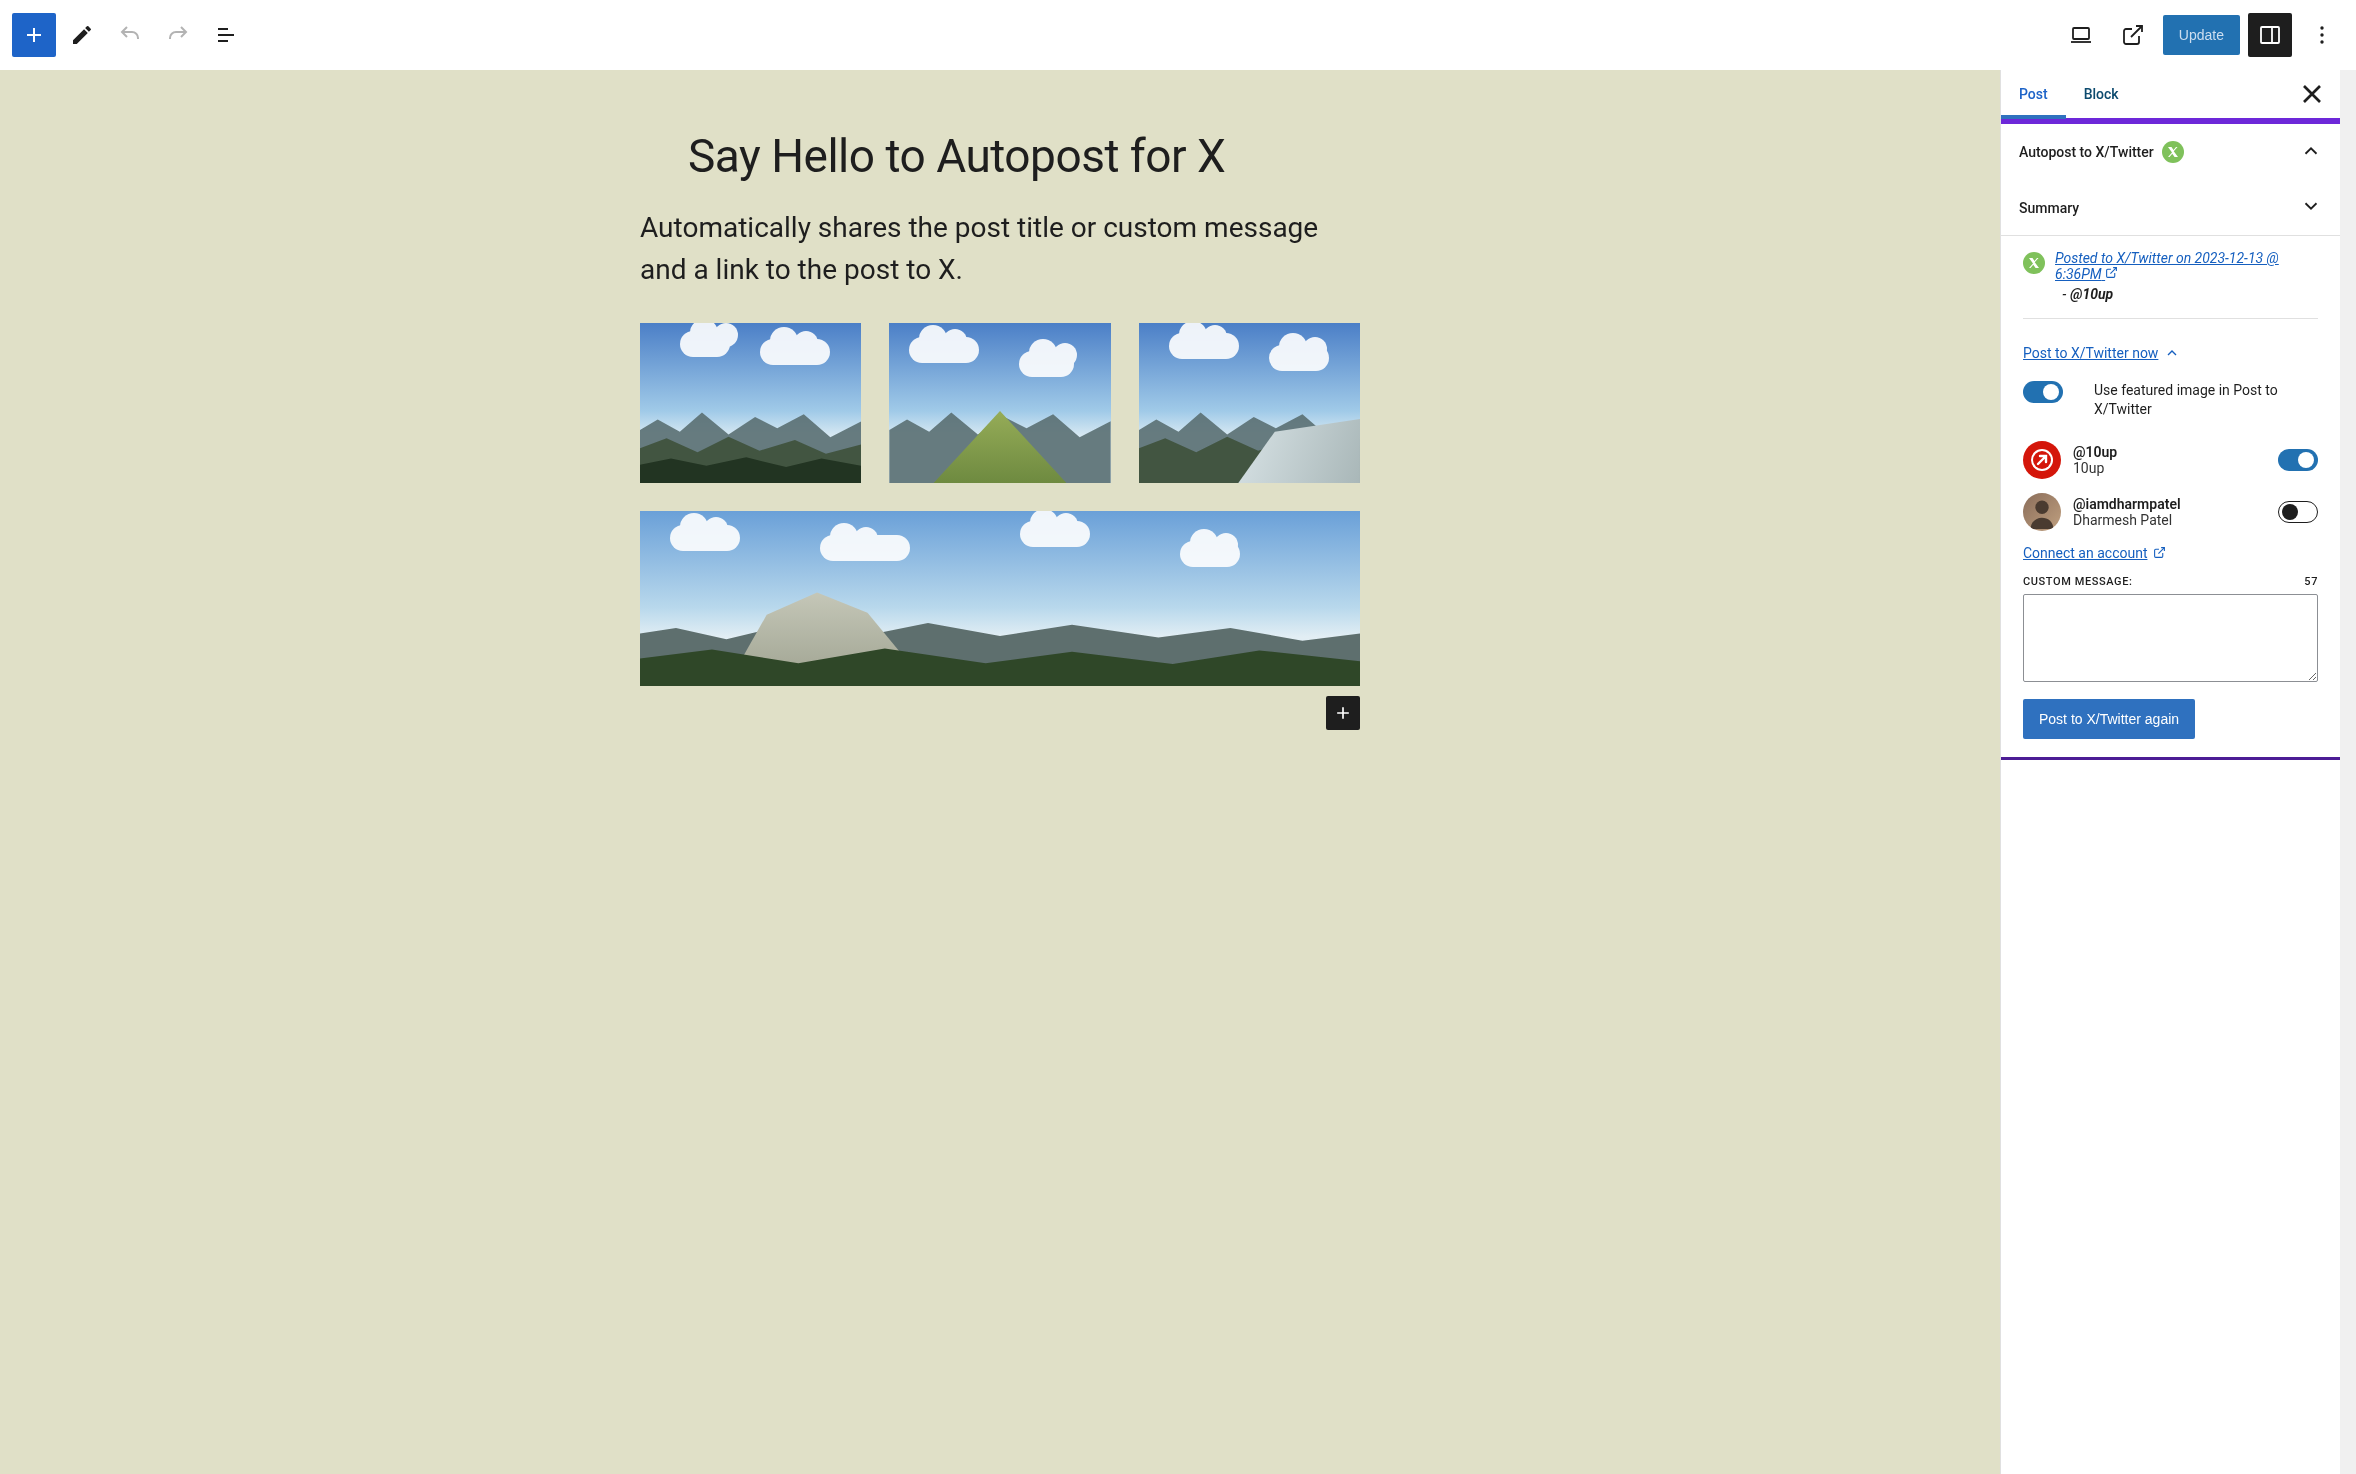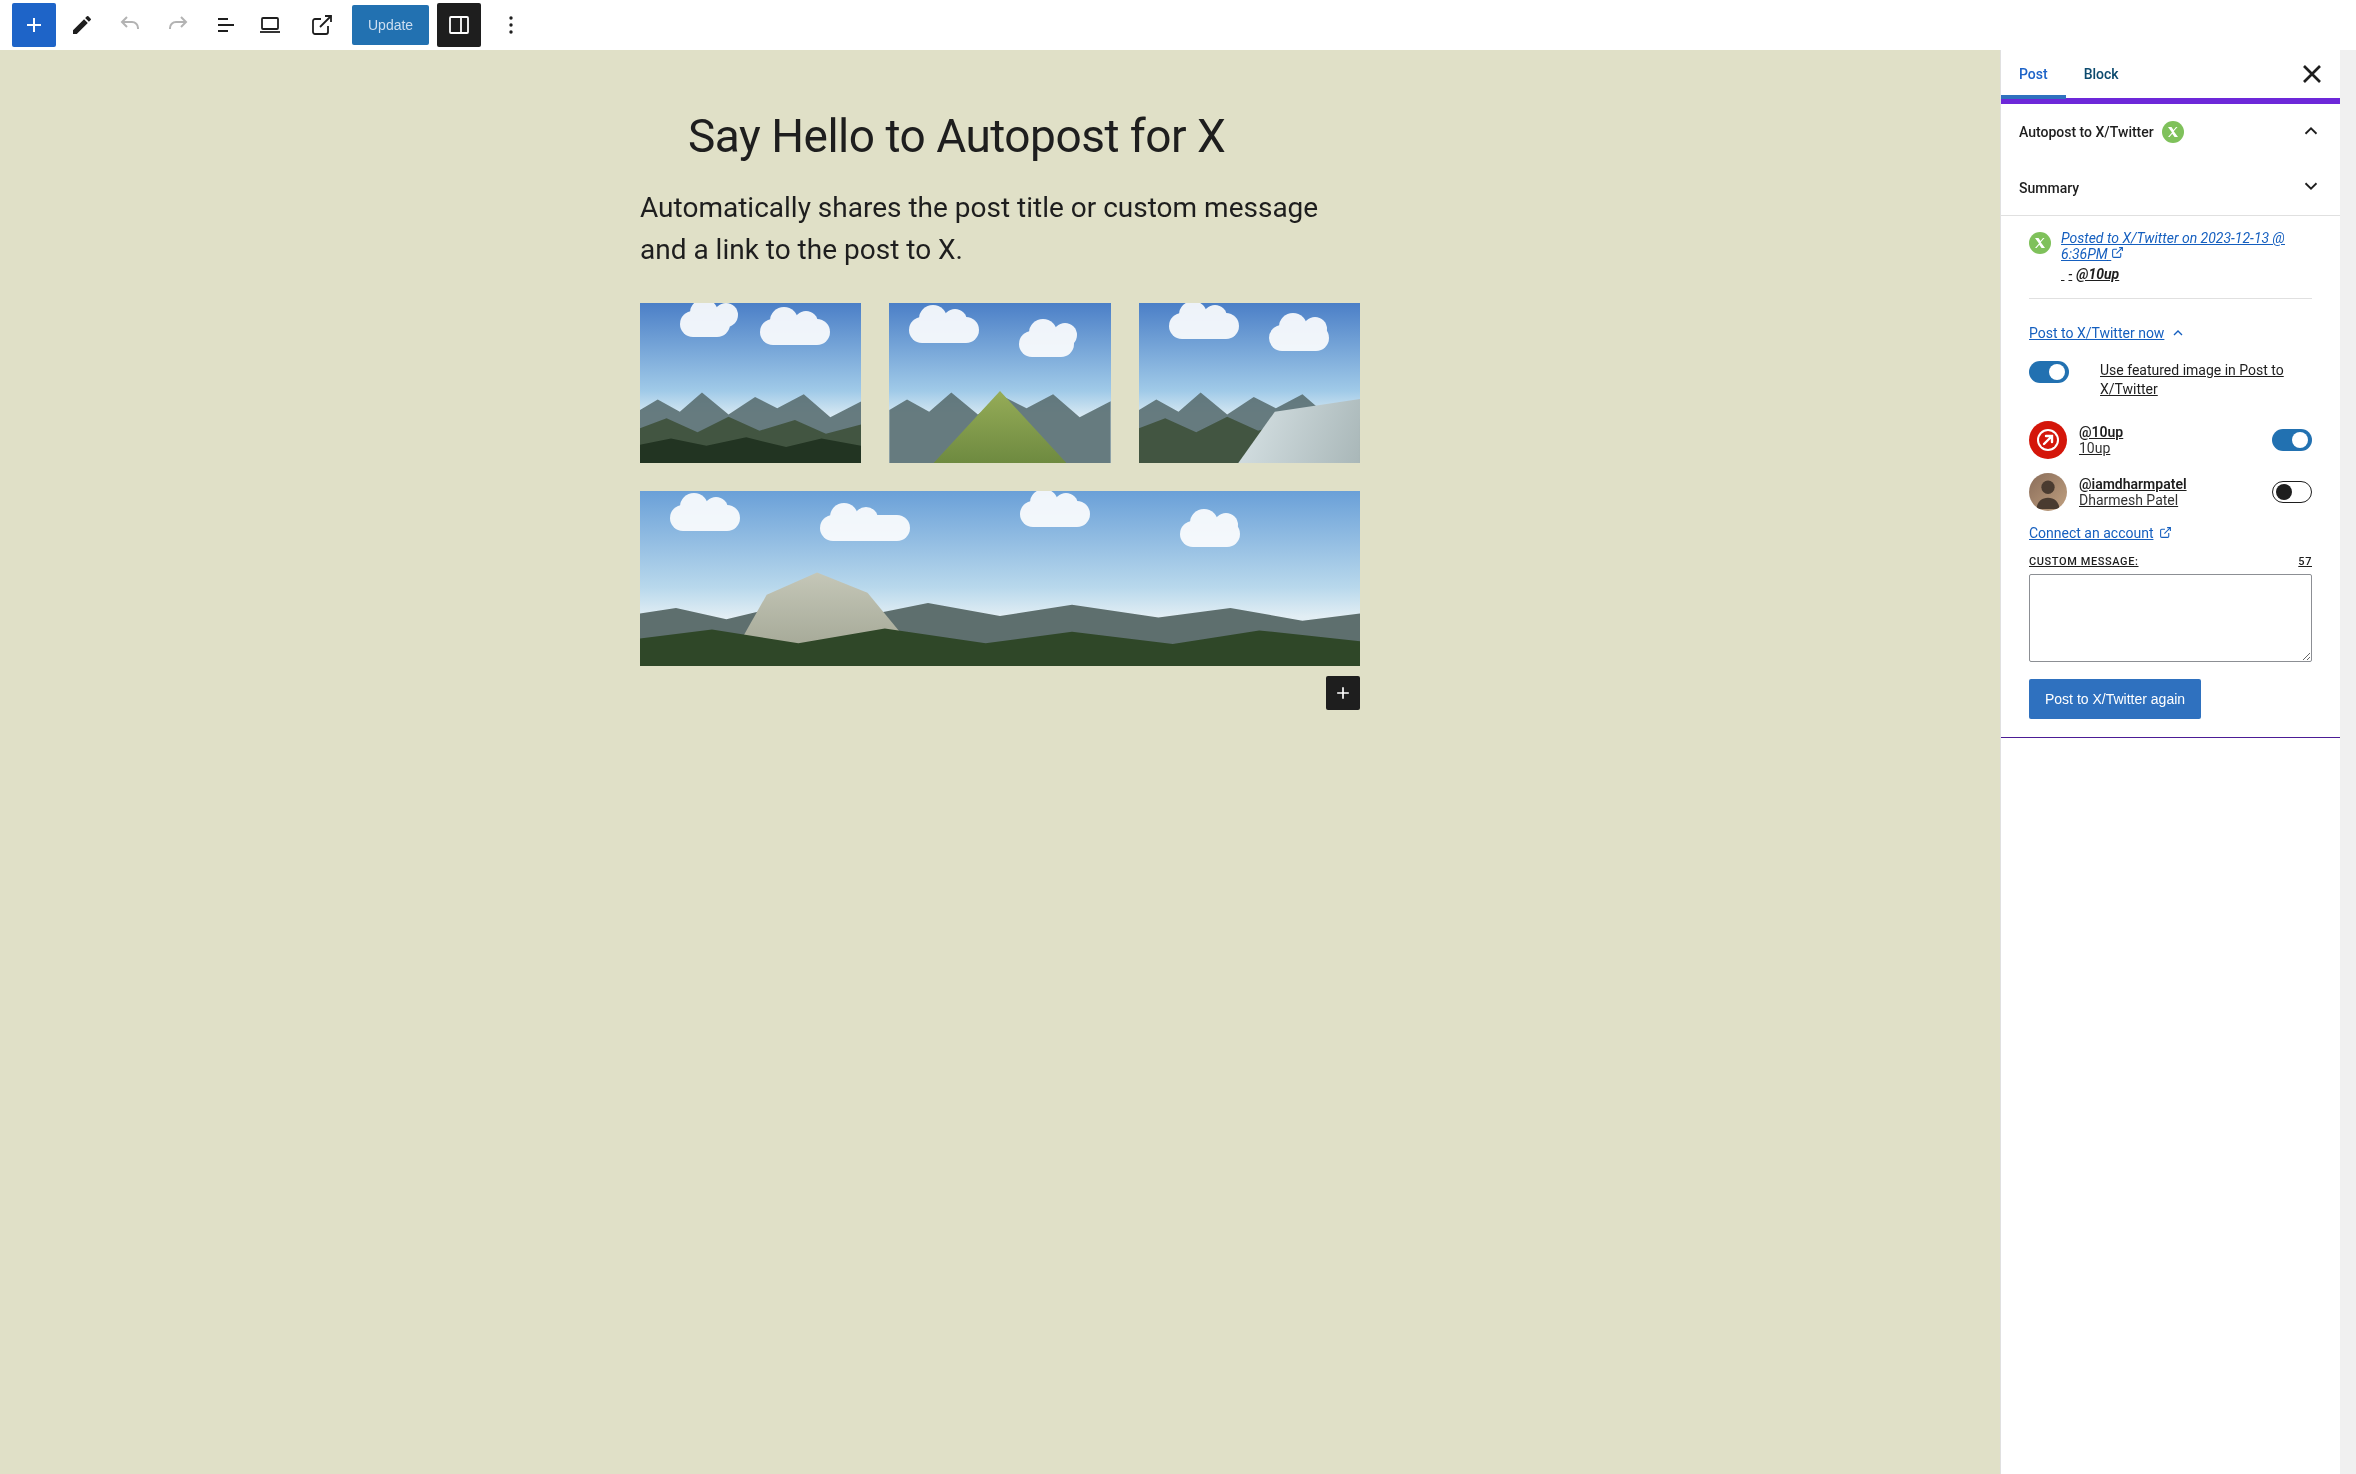--- a/index.html
+++ b/index.html
@@ -1,20 +1,20 @@
 <!DOCTYPE html>
 <html><head>
 <meta charset="utf-8">
 <style>
   * { box-sizing: border-box; margin: 0; padding: 0; }
   html, body { width: 100%; height: 100%; font-family: -apple-system, BlinkMacSystemFont, "Segoe UI", Roboto, sans-serif; font-size: 13px; color: #1e1e1e; background: #fff; }
   body { display: flex; flex-direction: column; }
 
   
-  .topbar { height: 50px; display: flex; align-items: center; padding: 16px 12px; justify-content: flex-start; border-bottom: none; }
+  .topbar { height: 70px; display: flex; align-items: center; padding: 16px 12px; justify-content: space-between; border-bottom: none; }
   .topbar-left { display: flex; align-items: center; gap: 4px; }
   .icon-btn { width: 44px; height: 44px; display: flex; align-items: center; justify-content: center; border: none; background: transparent; border-radius: 2px; cursor: pointer; color: #1e1e1e; }
   .icon-btn svg { width: 24px; height: 24px; }
   .icon-btn.square-primary { background: #1e64c8; color: #fff; border-radius: 2px; }
   .icon-btn.disabled { color: #b3b3b3; }
   .icon-btn.dark { background: #1e1e1e; color: #fff; border-radius: 2px; }
   .topbar-right { display: flex; align-items: center; gap: 8px; }
   .btn-update { background: #2271b1; color: #cddef0; border: none; height: 40px; padding: 0 16px; font-size: 14px; border-radius: 2px; cursor: pointer; }
   .icon-btn.more svg { width: 24px; height: 24px; }
 
@@ -37,21 +37,21 @@
   
   .sidebar { width: 340px; border-left: 1px solid #e0e0e0; display: flex; flex-direction: column; overflow: hidden; }
   .tabs { display: flex; align-items: center; height: 54px; border-bottom: 6px solid #6d28d9; position: relative; }
   .tab { padding: 0 18px; height: 100%; display: flex; align-items: center; font-size: 14px; font-weight: 500; cursor: pointer; color: #0c4a6e; }
   .tab.active { color: #1e64c8; position: relative; }
   .tab.active::after { content: ""; position: absolute; left: 0; right: 0; bottom: -1px; height: 4px; background: #2f71bf; }
   .tabs .close { margin-left: auto; margin-right: 12px; width: 32px; height: 32px; display: flex; align-items: center; justify-content: center; cursor: pointer; }
   .panels { flex: 1; overflow-y: auto; }
   .panel-header { display: flex; align-items: center; height: 56px; padding: 0 18px; border-bottom: 1px solid #e0e0e0; font-size: 14px; font-weight: 500; cursor: pointer; gap: 8px; }
   .panel-header .chev { margin-left: auto; }
-  .panel-body { padding: 14px 28px 18px; border-bottom: 1px solid #4c1d95; text-decoration: underline; }
+  .panel-body { padding: 14px 22px 18px; border-bottom: 3px solid #4c1d95; }
   .x-badge { width: 22px; height: 22px; border-radius: 50%; background: #7fc15b; display: inline-flex; align-items: center; justify-content: center; color: #fff; font-size: 11px; font-weight: 700; }
 
   .posted-line { display: flex; gap: 10px; align-items: flex-start; font-size: 14px; margin-bottom: 10px; }
   .posted-line .x-badge { flex-shrink: 0; margin-top: 2px; }
   .posted-link-row { display: flex; flex-wrap: wrap; align-items: baseline; gap: 4px; font-style: italic; }
   .posted-link { color: #155fbf; text-decoration: underline; }
   .posted-handle { font-weight: 700; font-style: italic; }
   .divider { height: 1px; background: #e0e0e0; margin: 16px 0; }
 
   .post-now-link { color: #155fbf; text-decoration: underline; font-size: 14px; display: inline-flex; align-items: center; gap: 6px; margin: 10px 0 20px; }

